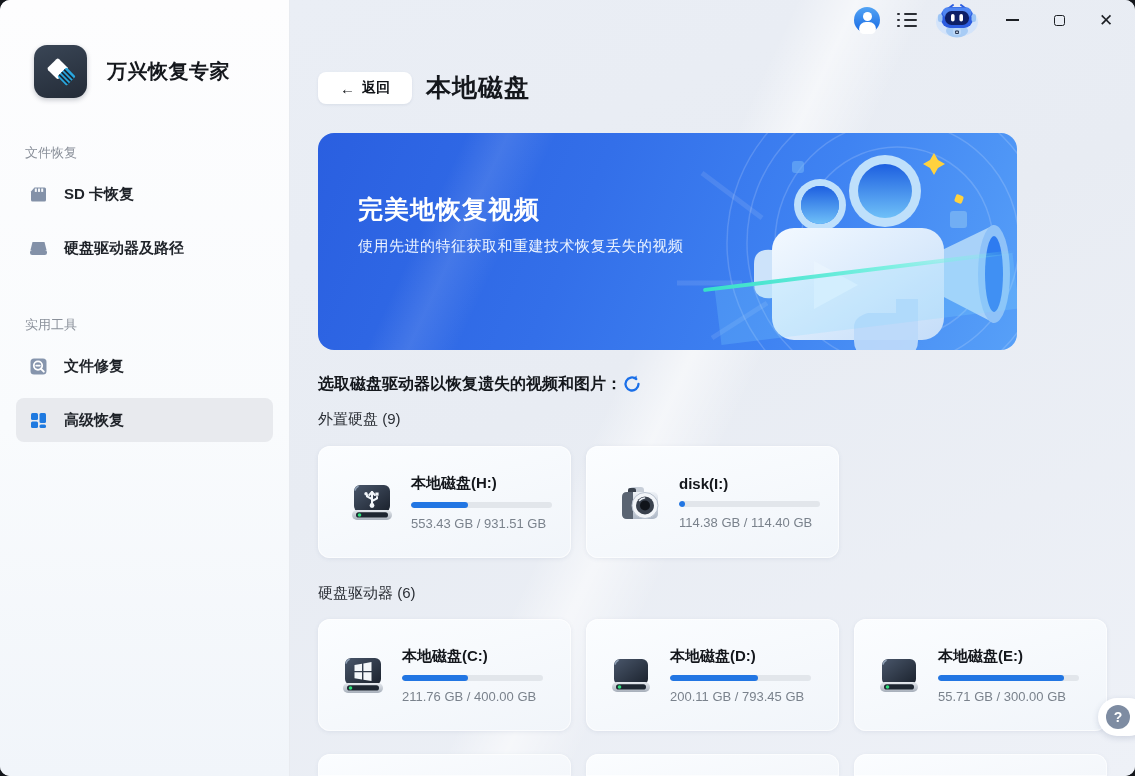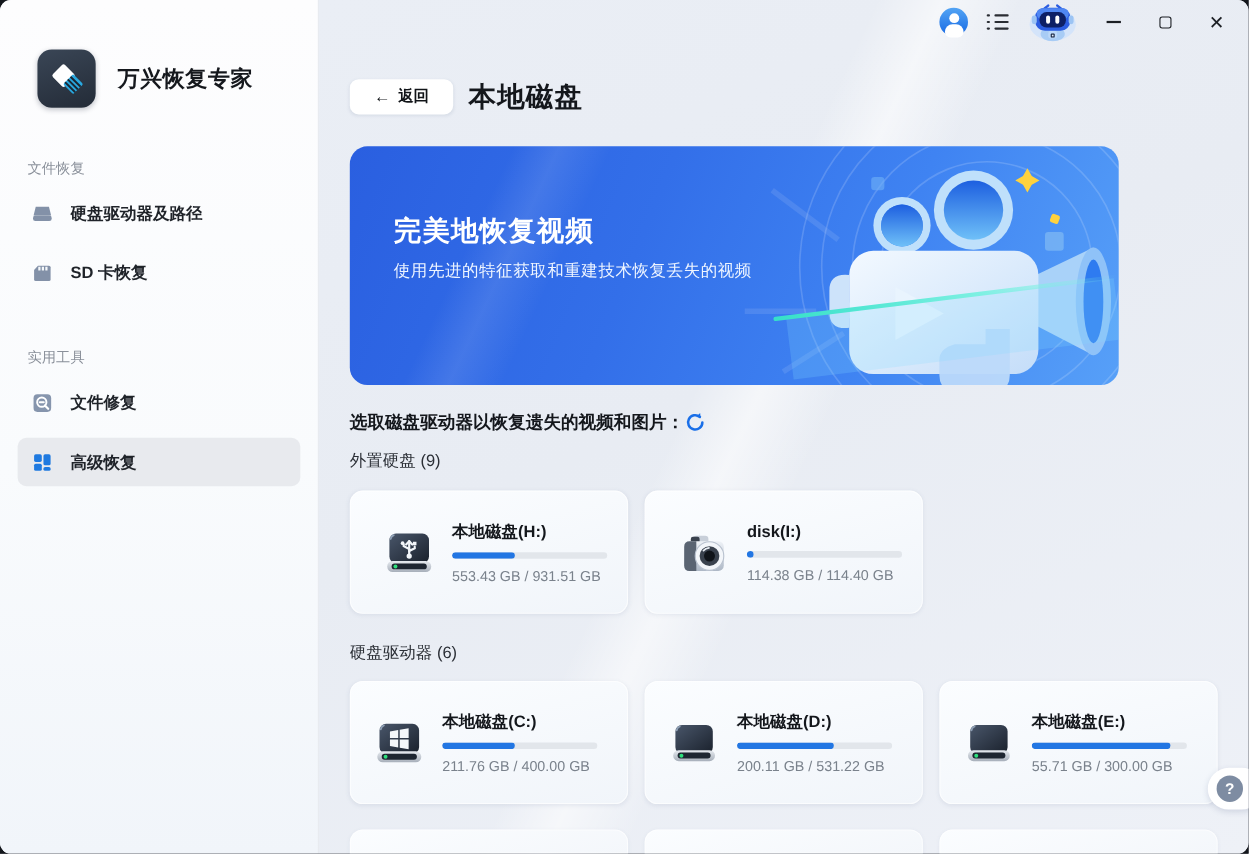--- a/index.html
+++ b/index.html
@@ -130,37 +130,37 @@
         </svg>
       </div>
       <div class="app-name">万兴恢复专家</div>
     </div>
 
     <div class="section-label">文件恢复</div>
 
     <div class="nav-item">
       <span class="nav-icon">
         <svg width="21" height="21" viewBox="0 0 21 21">
-          <path d="M4.5 4 h12 l2 8 h-16 z" fill="#8391a8"></path>
-          <rect x="2" y="12" width="17" height="5" rx="2.2" fill="#8391a8"></rect>
-        </svg>
-      </span>
-      <span>硬盘驱动器及路径</span>
-    </div>
-
-    <div class="nav-item">
-      <span class="nav-icon">
-        <svg width="21" height="21" viewBox="0 0 21 21">
           <path d="M6.5 3.5 h10 a1.5 1.5 0 0 1 1.5 1.5 v11 a1.5 1.5 0 0 1 -1.5 1.5 h-12 a1.5 1.5 0 0 1 -1.5 -1.5 v-8.5 z" fill="#8391a8"></path>
           <rect x="6.8" y="4.5" width="2" height="3.4" fill="#f5f8fb"></rect>
           <rect x="10" y="4.5" width="2" height="3.4" fill="#f5f8fb"></rect>
           <rect x="13.2" y="4.5" width="2" height="3.4" fill="#f5f8fb"></rect>
         </svg>
       </span>
       <span>SD 卡恢复</span>
+    </div>
+
+    <div class="nav-item">
+      <span class="nav-icon">
+        <svg width="21" height="21" viewBox="0 0 21 21">
+          <path d="M4.5 4 h12 l2 8 h-16 z" fill="#8391a8"></path>
+          <rect x="2" y="12" width="17" height="5" rx="2.2" fill="#8391a8"></rect>
+        </svg>
+      </span>
+      <span>硬盘驱动器及路径</span>
     </div>
 
     <div class="section-label second">实用工具</div>
 
     <div class="nav-item">
       <span class="nav-icon">
         <svg width="21" height="21" viewBox="0 0 21 21">
           <rect x="2.5" y="2.5" width="16" height="16" rx="3.5" fill="#8695ad"></rect>
           <circle cx="10" cy="9.6" r="4.2" fill="none" stroke="#ffffff" stroke-width="1.8"></circle>
           <path d="M12.8 12.6 L15.8 15.6" stroke="#ffffff" stroke-width="2" stroke-linecap="round"></path>
@@ -403,21 +403,21 @@
             <stop offset="0" stop-color="#e6eaef"></stop>
               <stop offset="1" stop-color="#a7afba"></stop>
           </linearGradient>
         </defs>
       </svg>
       <div class="card-info">
         <div class="drive-name">本地磁盘(D:)</div>
         <div class="bar">
             <div class="bar-fill" style="width: 62.3%;"></div>
           </div>
-        <div class="drive-size">200.11 GB / 531.22 GB</div>
+        <div class="drive-size">200.11 GB / 793.45 GB</div>
       </div>
     </div>
 
     <div class="card r2 c3">
       <svg class="drive-icon" viewBox="0 0 48 48">
         <rect x="7" y="8" width="34" height="26" rx="6" fill="url(#dk4)"></rect>
         <path d="M11 9.5 q-2.5 1 -2.8 3.5" stroke="#8fa0b5" stroke-width="1.6" fill="none" stroke-linecap="round"></path>
         <rect x="5" y="31" width="38" height="10" rx="5" fill="url(#mt4)"></rect>
         <rect x="9" y="33.2" width="30" height="5.4" rx="2.7" fill="#1e2631"></rect>
         <circle cx="12.5" cy="36" r="1.8" fill="#2ee07c"></circle>

